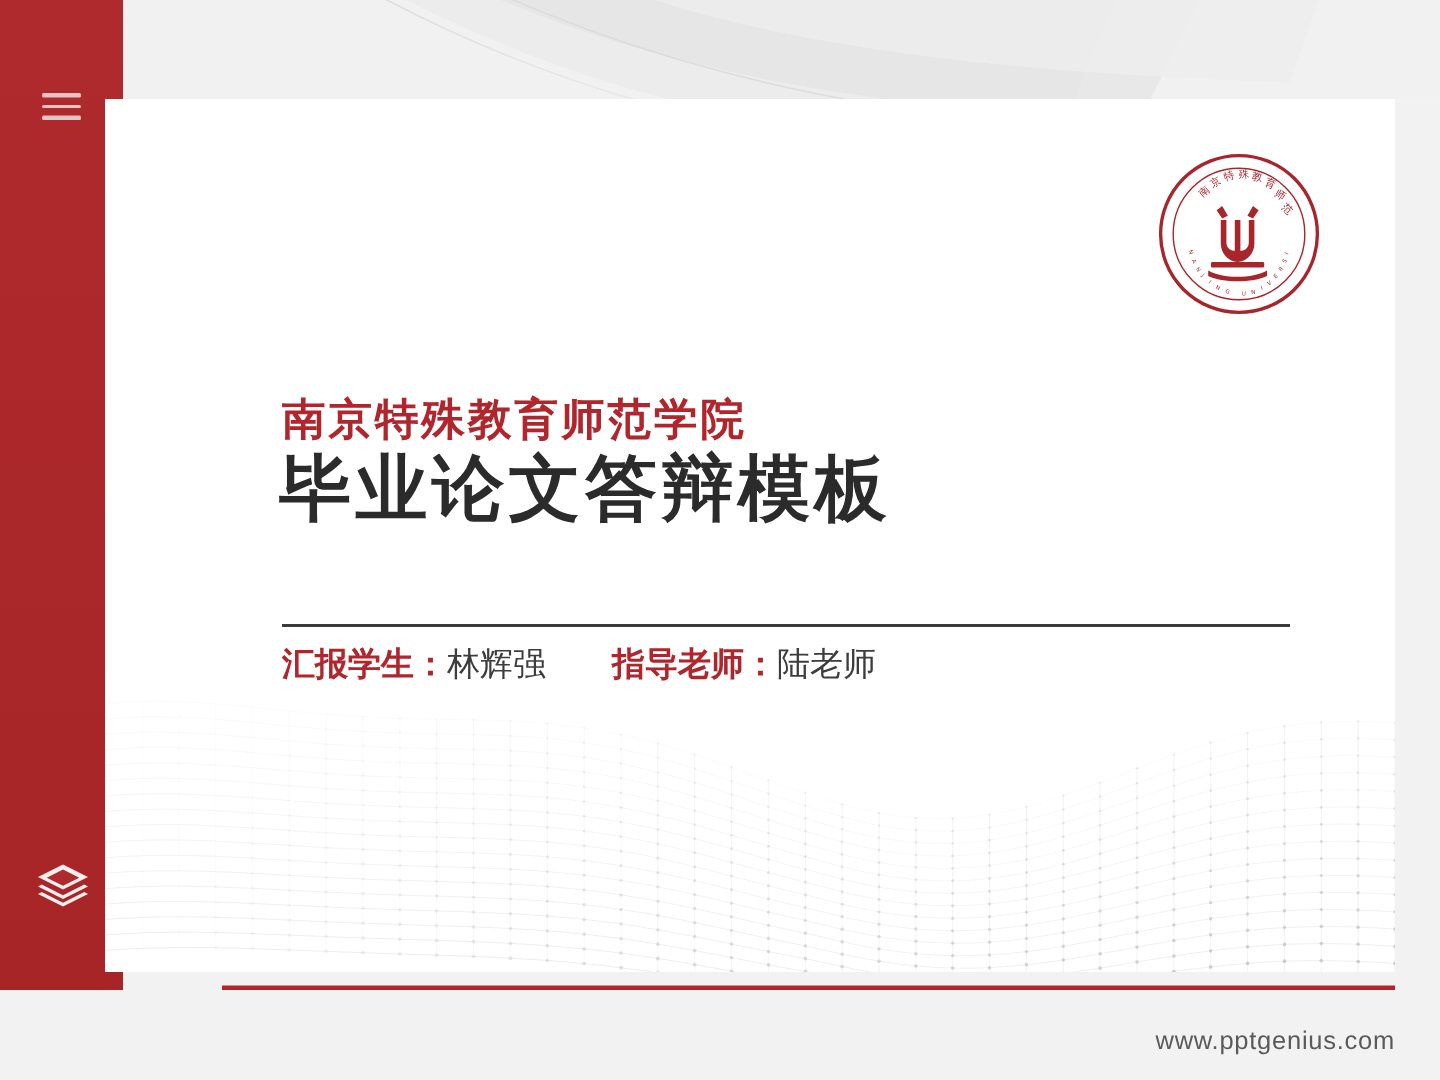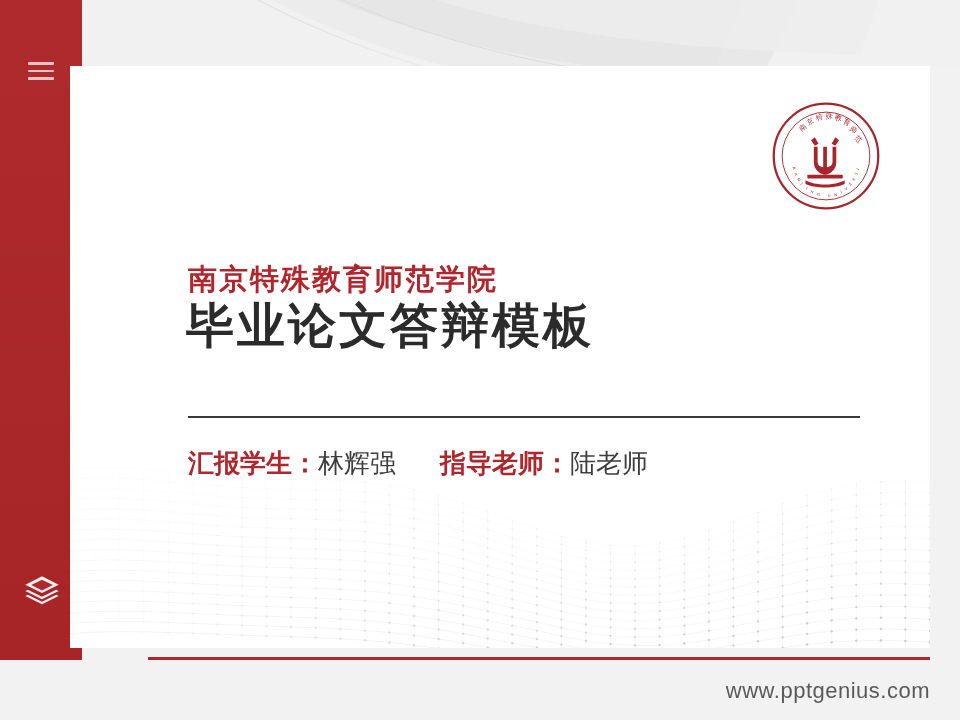--- a/index.html
+++ b/index.html
@@ -132,22 +132,22 @@
     left: 118px;
     top: 350px;
     width: 672px;
     height: 2px;
     background: #3a3a3a;
   }
 
   .meta-row {
     position: absolute;
     left: 118px;
-    top: 380px;
-    font-size: 26px;
+    top: 362px;
+    font-size: 22px;
     font-family: "DejaVu Sans", "Liberation Sans", sans-serif;
     white-space: nowrap;
   }
   .meta-label {
     color: #b0262c;
     font-weight: bold;
   }
   .meta-value {
     color: #3d3d3d;
   }
@@ -174,21 +174,21 @@
     width: 782px;
     height: 3px;
     background: #b0262c;
   }
 
   
   .footer-url {
     position: absolute;
     right: 30px;
     bottom: 16px;
-    font-size: 22px;
+    font-size: 17px;
     color: #5a5a5a;
     letter-spacing: 0.5px;
     font-family: "Liberation Sans", sans-serif;
   }
 </style>
 </head>
 <body>
 
 <div id="slide">
 

